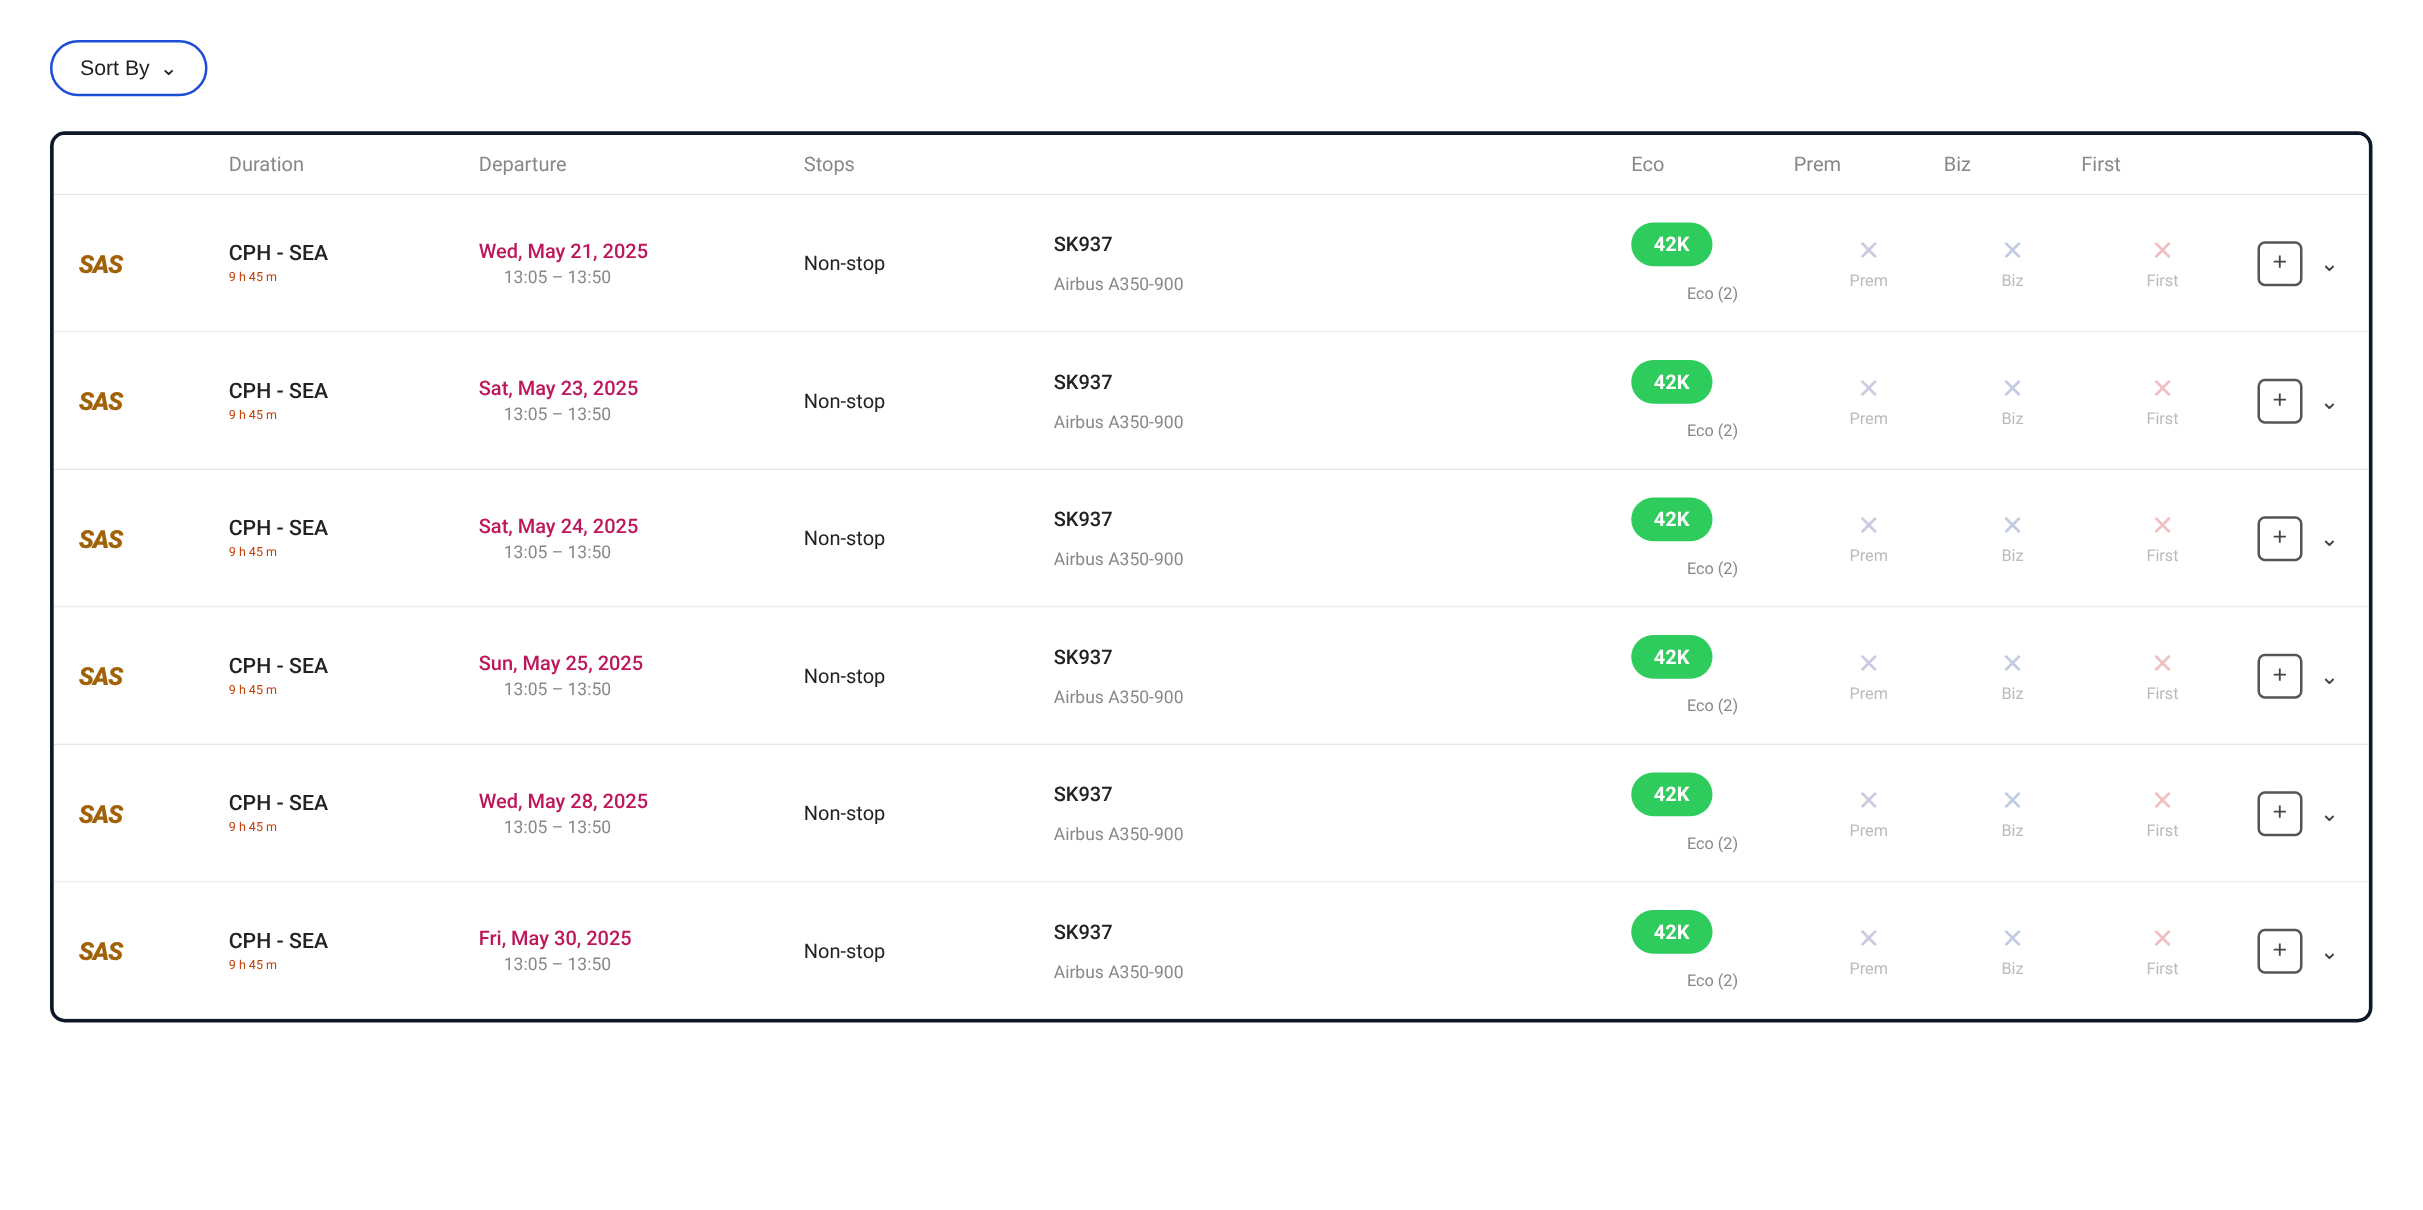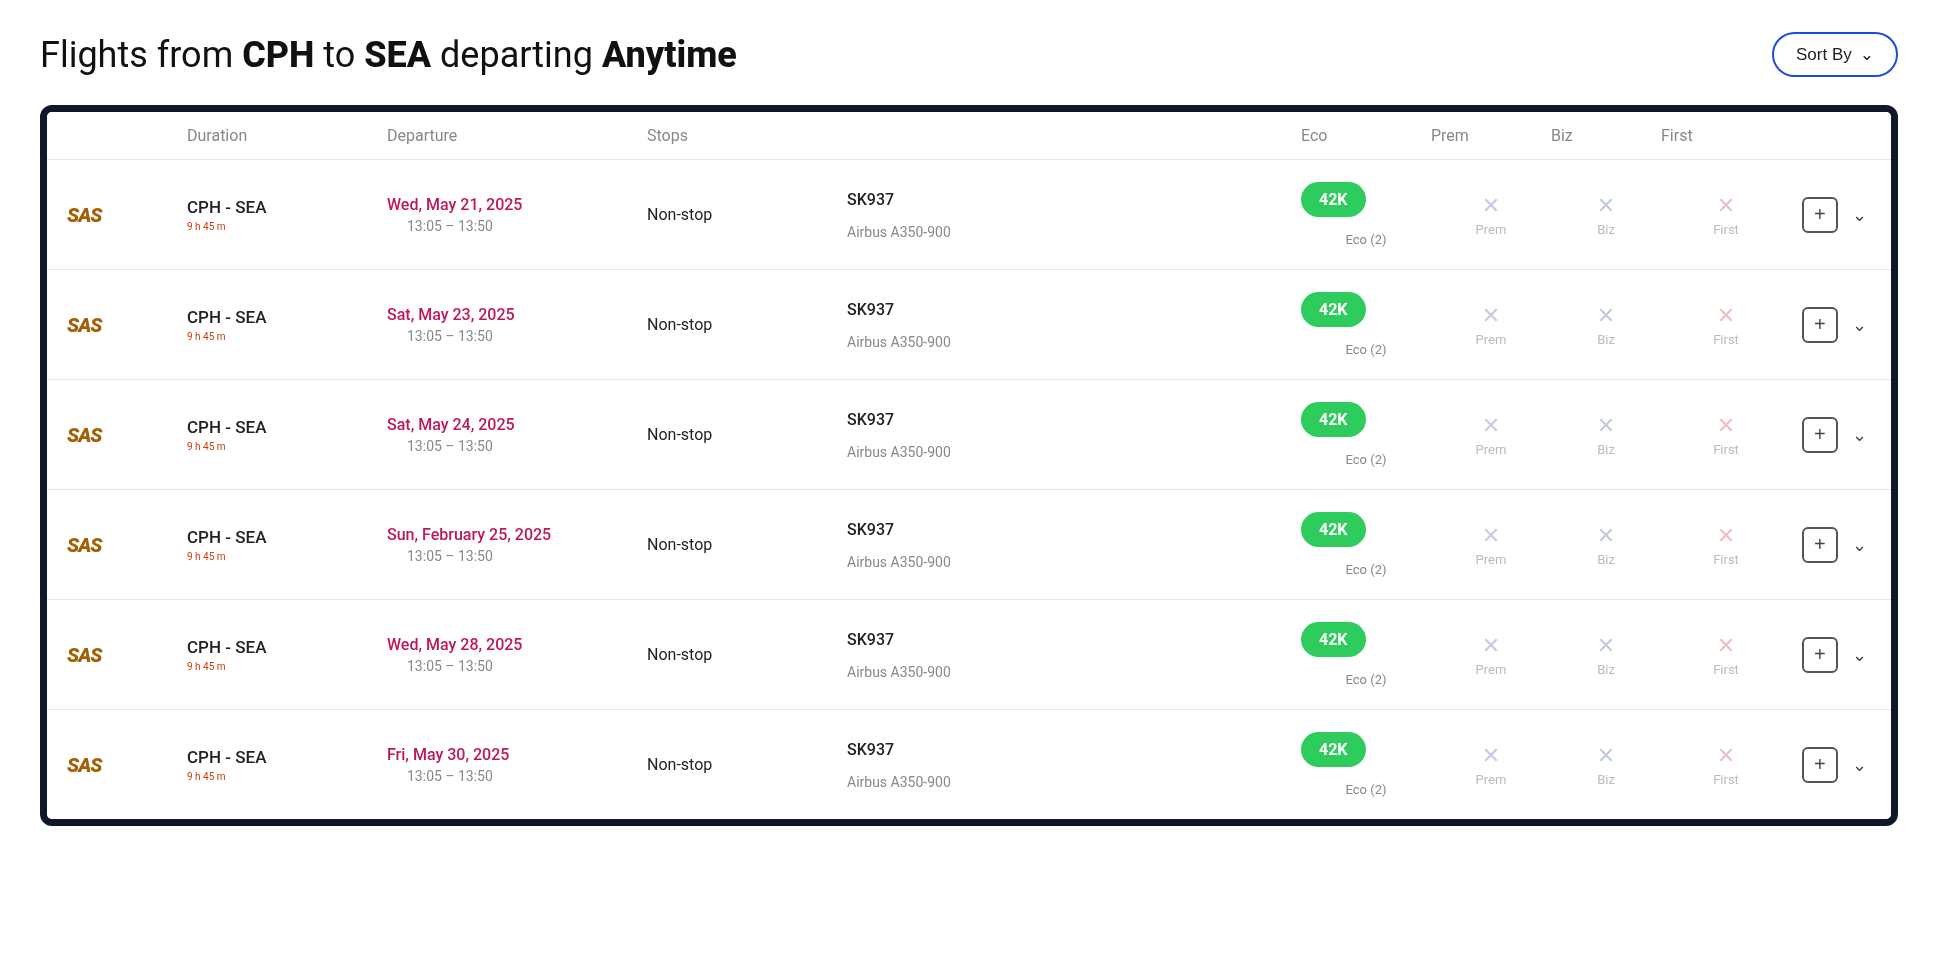--- a/index.html
+++ b/index.html
@@ -32,21 +32,21 @@
       background: #fff;
       cursor: pointer;
       display: flex;
       align-items: center;
       gap: 8px;
       color: #222;
     }
 
     .flights-table {
       width: 100%;
-      border: 7px solid #0f172a;
+      border: 3px solid #0f172a;
       border-radius: 12px;
       overflow: hidden;
     }
 
     .table-header-row {
       display: grid;
       grid-template-columns: 120px 200px 260px 200px 1fr 130px 120px 110px 130px 80px;
       padding: 14px 20px;
       border-bottom: 1px solid #e5e5e5;
       background: #fff;
@@ -149,23 +149,20 @@
       cursor: pointer;
       font-size: 18px;
       color: #444;
       padding: 4px;
     }
   </style>
 </head>
 <body>
 
 <div class="page-header">
-  <h1 class="page-title">
-    <span>Flights from </span><span class="bold">CPH</span><span> to </span><span class="bold">SEA</span><span> departing </span><span class="bold">Anytime</span>
-  </h1>
   <button class="sort-button">
     <span>Sort By</span>
     <span>⌄</span>
   </button>
 </div>
 
 <div class="flights-table">
   <div class="table-header-row">
     <div class="table-header-cell"></div>
     <div class="table-header-cell">Duration</div>
@@ -296,21 +293,21 @@
   </div>
       <div class="flight-row">
     <div>
       <span class="airline-logo">SAS</span>
     </div>
     <div class="route-info">
       <div class="route">CPH - SEA</div>
       <div class="duration">9 h 45 m</div>
     </div>
     <div class="departure-info">
-      <div class="date">Sun, February 25, 2025</div>
+      <div class="date">Sun, May 25, 2025</div>
       <div class="time">13:05 – 13:50</div>
     </div>
     <div class="stops-cell">Non-stop</div>
     <div class="flight-details">
       <div class="flight-num">SK937</div>
       <div class="aircraft">Airbus A350-900</div>
     </div>
     <div>
       <div class="eco-badge">42K</div>
       <div class="eco-sub">Eco (2)</div>

